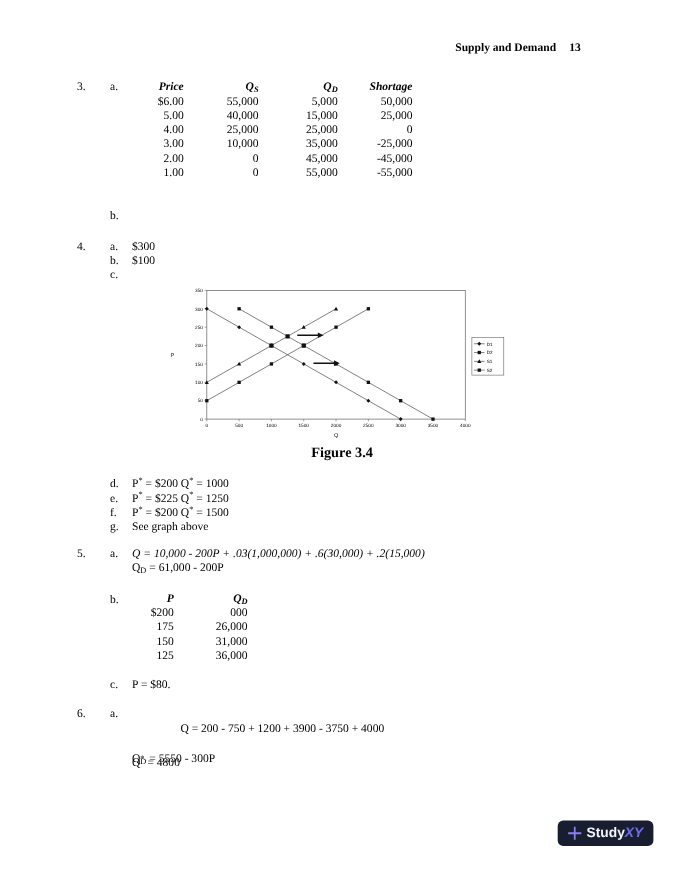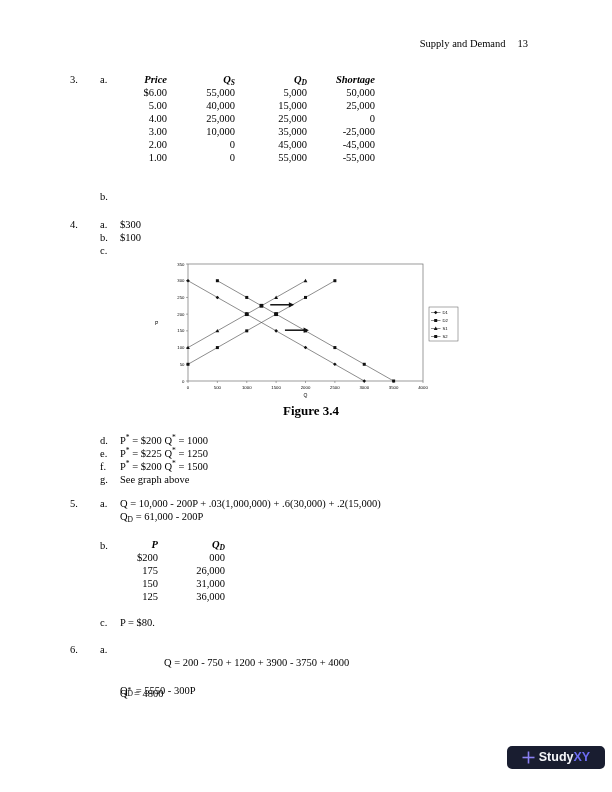--- a/index.html
+++ b/index.html
@@ -10,32 +10,32 @@
     font-size:10.5px; color:#000; line-height:13px;
   }
   .abs { position:absolute; }
   .bi { font-weight:bold; font-style:italic; }
   sub { font-size:0.72em; vertical-align:-0.22em; line-height:0; }
   sup { font-size:0.72em; vertical-align:0.5em; line-height:0; }
   .trow { display:grid; grid-template-columns:47px 68px 72px 68px; }
   .trow2 { display:grid; grid-template-columns:38px 67px; }
   .cell { text-align:right; line-height:13px; white-space:nowrap; }
   .caption { width:322px; text-align:center; font-weight:bold; font-size:13px; }
-  .hdr { white-space:nowrap; }
+  .hdr { white-space:nowrap;font-weight:bold; }
   .hdr .pgnum { margin-left:12px; }
   svg text.tick { font:4.3px "Liberation Sans","DejaVu Sans",sans-serif; fill:#000; }
   svg text.axis-label { font:5px "Liberation Sans","DejaVu Sans",sans-serif; fill:#000; }
   svg text.legend-label { font:4.2px "Liberation Sans","DejaVu Sans",sans-serif; fill:#000; }
   .logo {
     display:flex; align-items:center; justify-content:center;
-    width:98px; height:23px; border-radius:5px;
+    width:87px; height:23px; border-radius:5px;
     font-family:"Liberation Sans","DejaVu Sans",sans-serif;
   }
   .logo-study { font-size:12.5px; font-weight:bold; margin-left:4px; }
-  .logo-xy { font-size:12.5px; font-weight:bold; }
+  .logo-xy { font-size:12.5px; font-weight:bold;font-style:italic; }
 </style>
 </head>
 <body>
 
 <div class="page">
 
   <div class="abs hdr" style="top:37px; right:84px;">
     <span>Supply and Demand</span><span class="pgnum">13</span>
   </div>
 
@@ -200,21 +200,21 @@
   </div>
   <div class="abs" style="left:100px; top:460px;">f.</div>
   <div class="abs" style="left:120px; top:460px;">
     <span>P</span><sup>*</sup><span> = $200 Q</span><sup>*</sup><span> = 1500</span>
   </div>
   <div class="abs" style="left:100px; top:473px;">g.</div>
   <div class="abs" style="left:120px; top:473px;">See graph above</div>
 
   <div class="abs" style="left:70px; top:497px;">5.</div>
   <div class="abs" style="left:100px; top:497px;">a.</div>
-  <div class="abs" style="left:120px; top:497px;">Q = 10,000 - 200P + .03(1,000,000) + .6(30,000) + .2(15,000)</div>
+  <div class="abs" style="left:120px; top:497px;font-style:italic;">Q = 10,000 - 200P + .03(1,000,000) + .6(30,000) + .2(15,000)</div>
   <div class="abs" style="left:120px; top:510px;">
     <span>Q</span><sub>D</sub><span> = 61,000 - 200P</span>
   </div>
 
   <div class="abs" style="left:100px; top:539px;">b.</div>
   <div class="abs" style="left:120px; top:538px;">
     <div class="trow2">
       <div class="cell bi">P</div>
       <div class="cell bi"><span>Q</span><sub>D</sub></div>
     </div>

